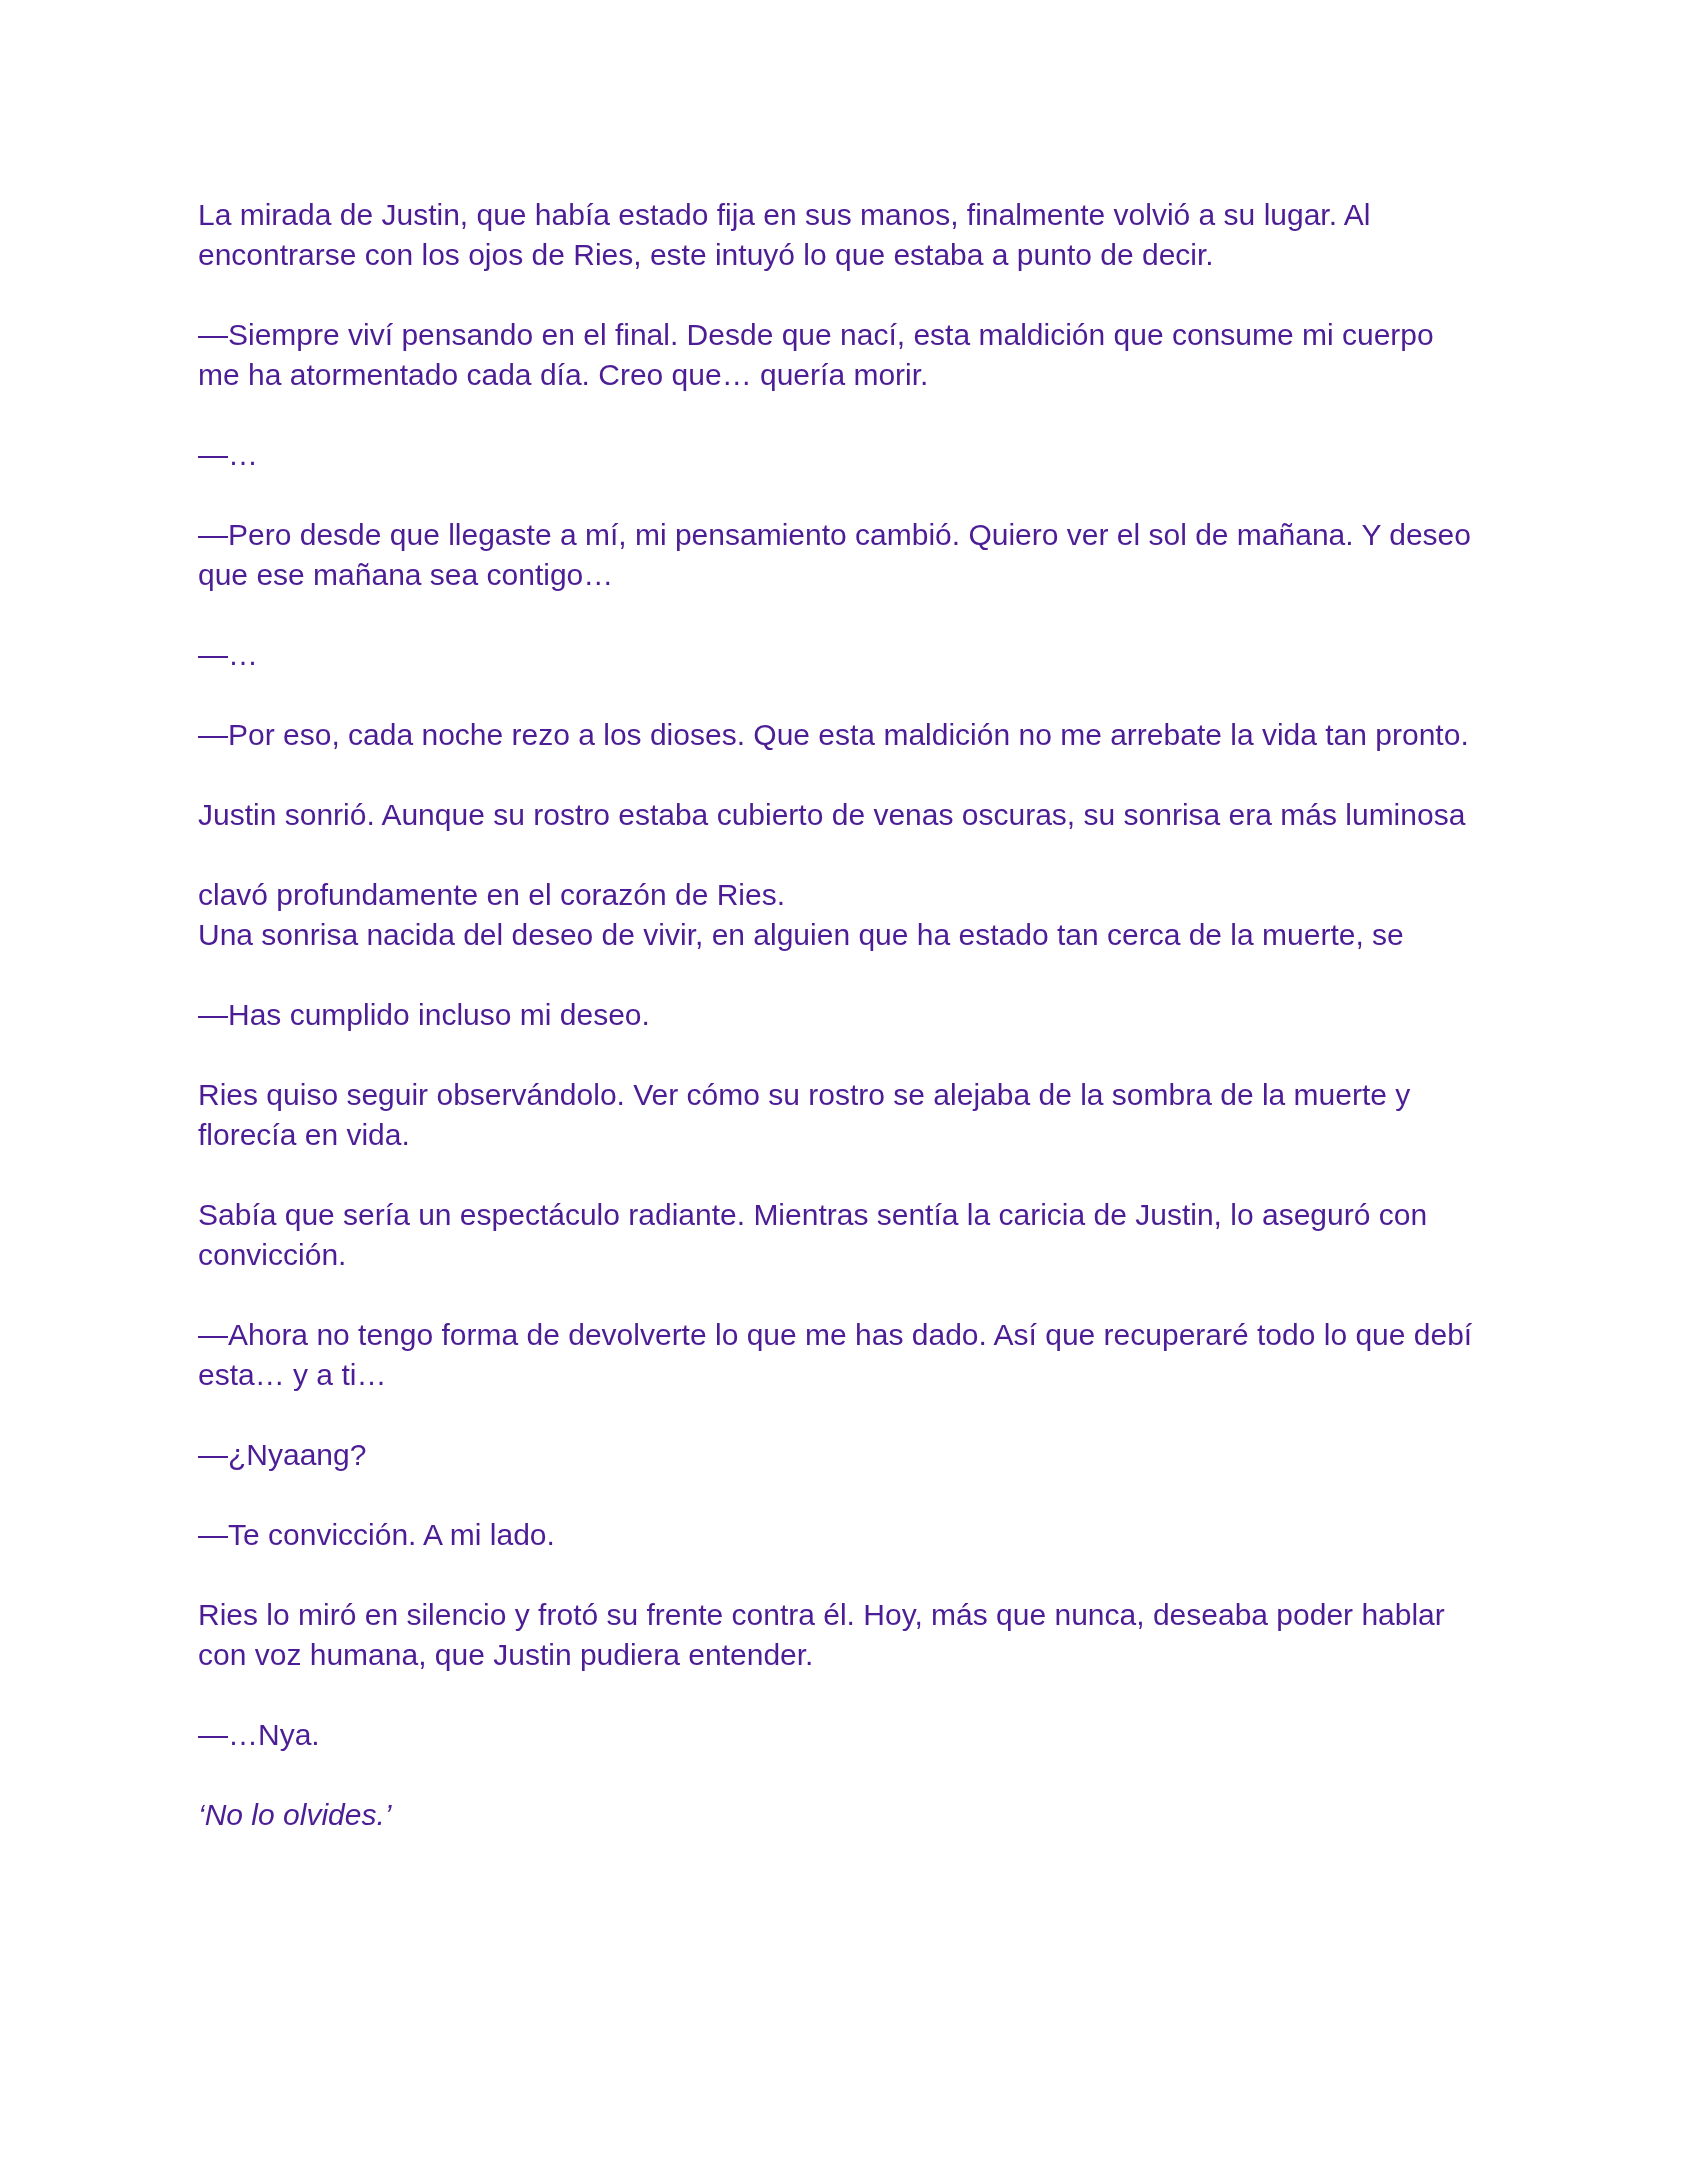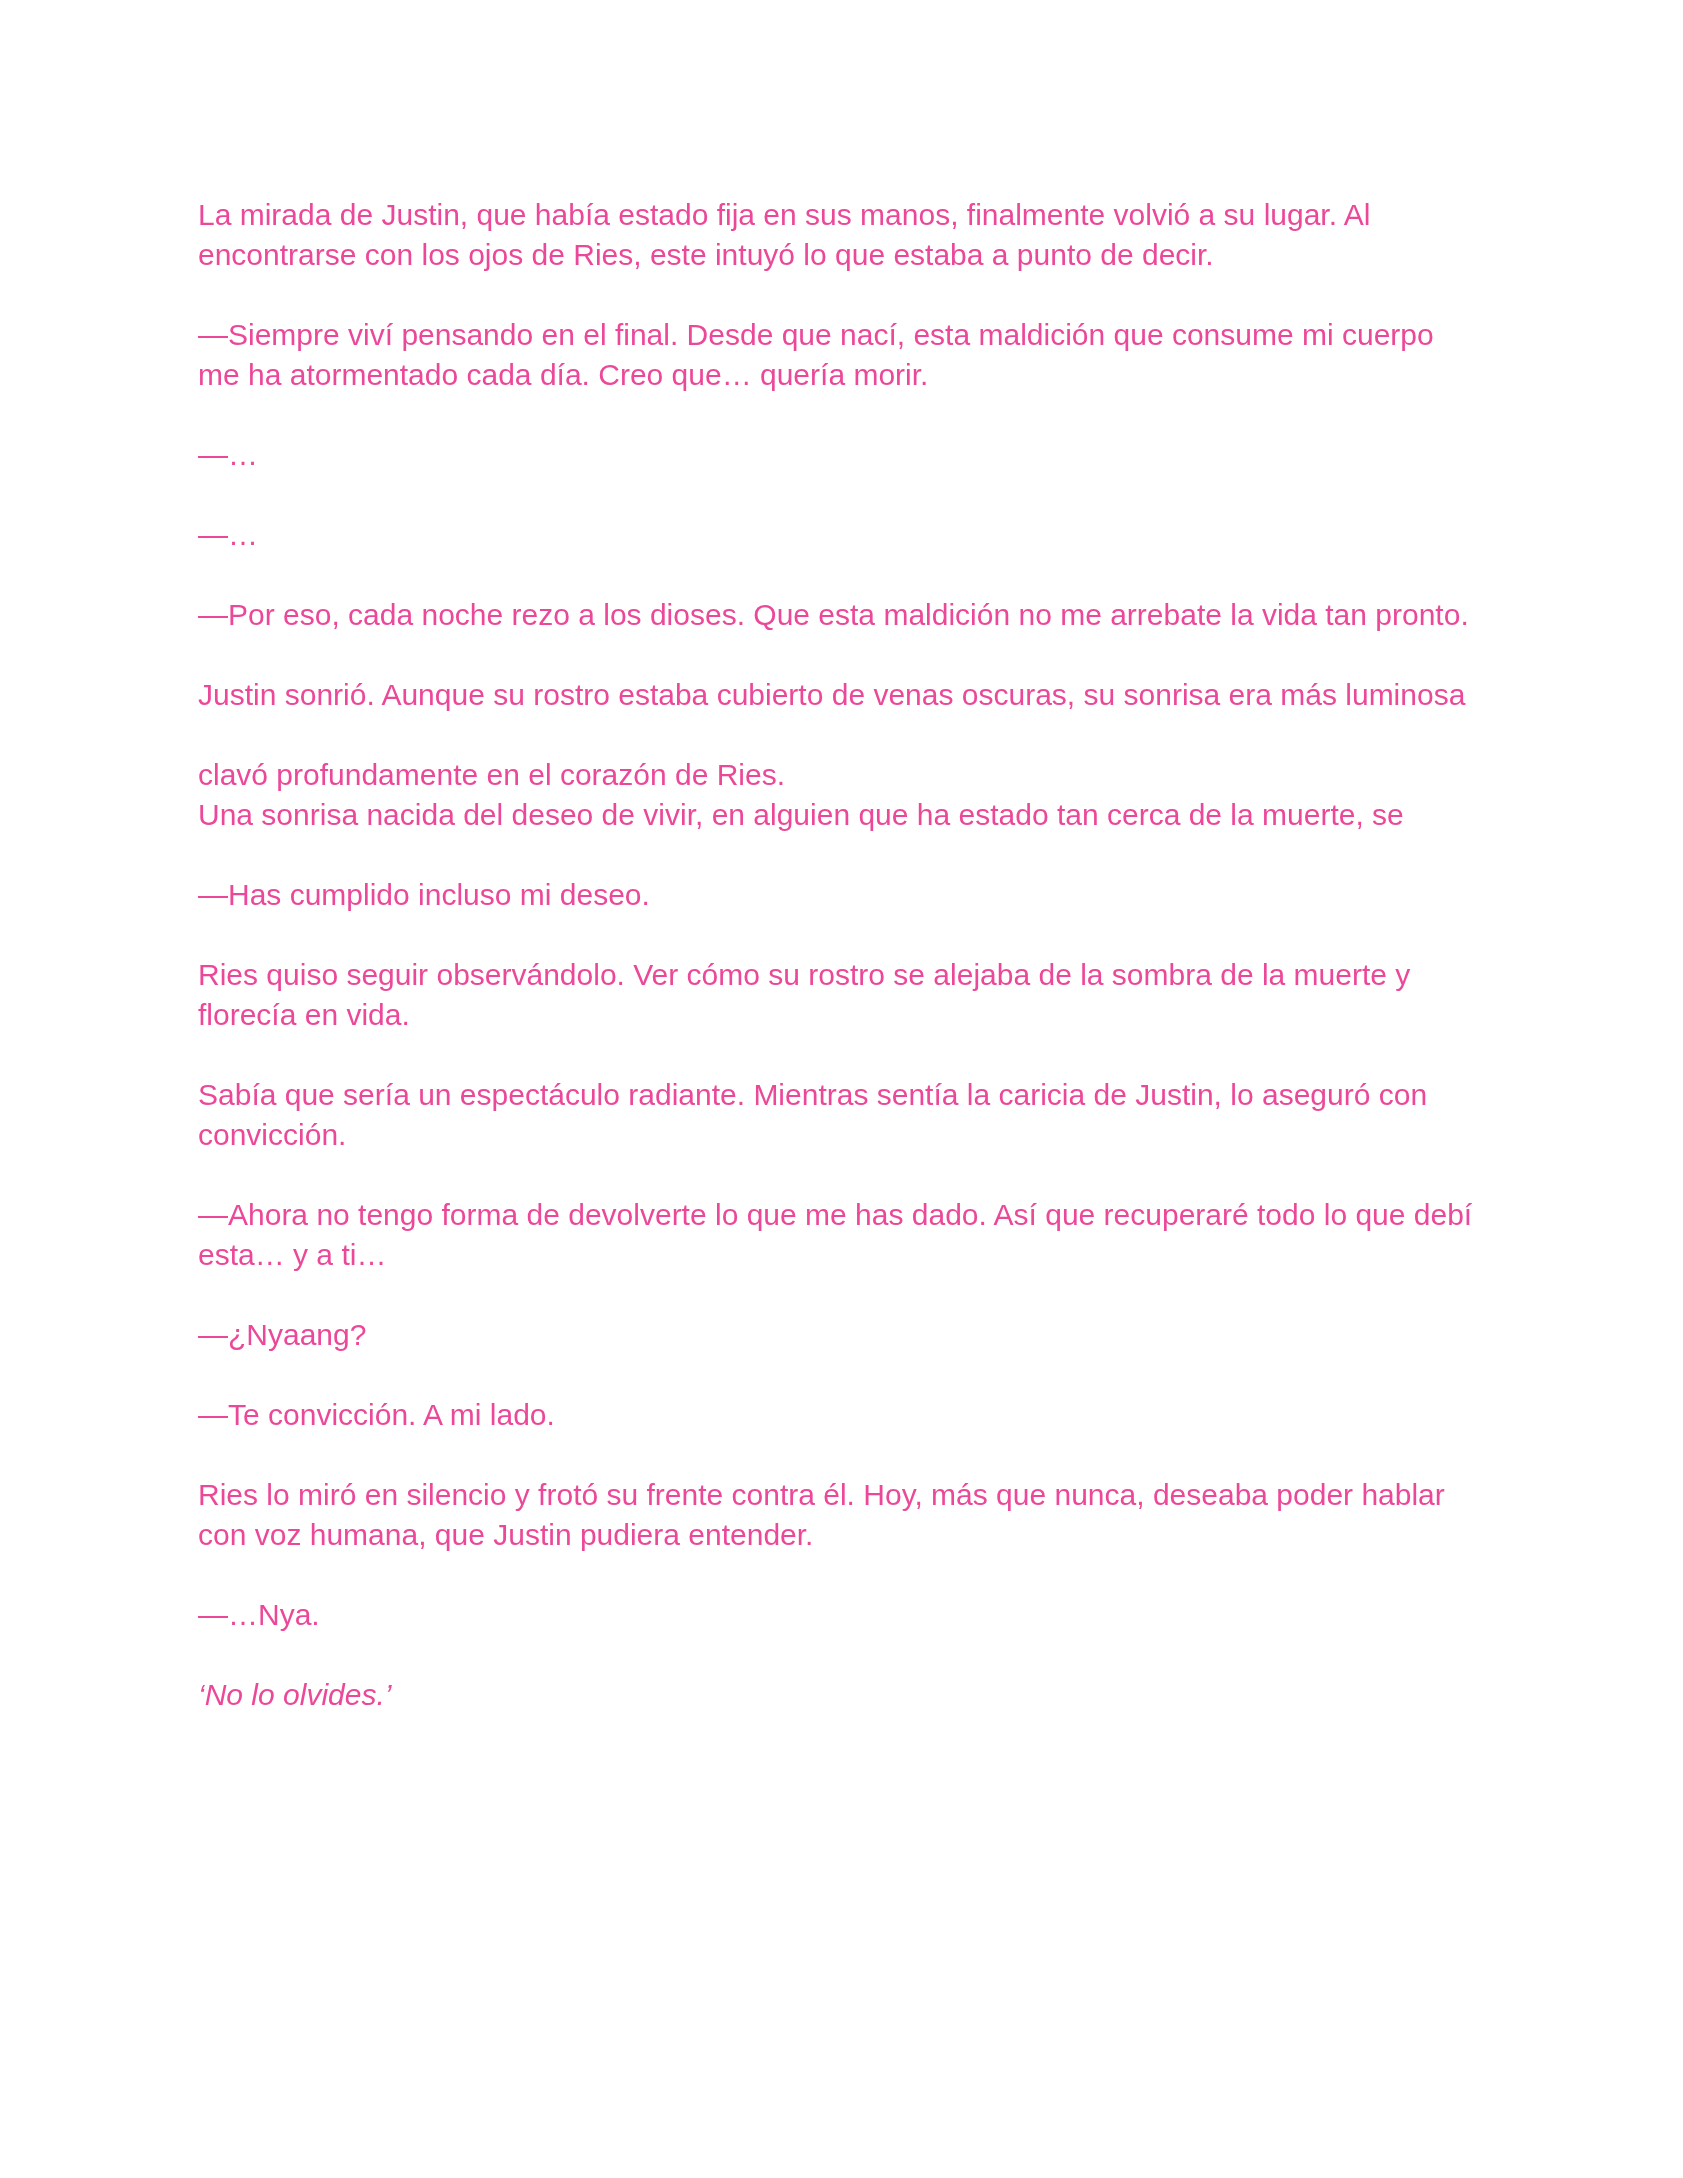--- a/index.html
+++ b/index.html
@@ -22,21 +22,21 @@
       background: #ffffff;
     }
     .content {
       position: absolute;
       left: 198px;
       top: 195px;
       width: 1307px;
       font-family: "Liberation Sans", sans-serif;
       font-size: 30px;
       line-height: 40px;
-      color: #ec4899;
+      color: #4c1d95;
     }
     .para {
       margin: 0 0 40px 0;
       padding: 0;
     }
     .line {
       display: block;
       white-space: nowrap;
       height: 40px;
     }
@@ -57,20 +57,24 @@
 
     <p class="para">
       <span class="line">—Siempre viví pensando en el final. Desde que nací, esta maldición que consume mi cuerpo</span>
       <span class="line">me ha atormentado cada día. Creo que… quería morir.</span>
     </p>
 
     <p class="para">
       <span class="line">—…</span>
     </p>
 
+    <p class="para">
+      <span class="line">—Pero desde que llegaste a mí, mi pensamiento cambió. Quiero ver el sol de mañana. Y deseo</span>
+      <span class="line">que ese mañana sea contigo…</span>
+    </p>
 
     <p class="para">
       <span class="line">—…</span>
     </p>
 
     <p class="para">
       <span class="line">—Por eso, cada noche rezo a los dioses. Que esta maldición no me arrebate la vida tan pronto.</span>
     </p>
 
     <p class="para">

